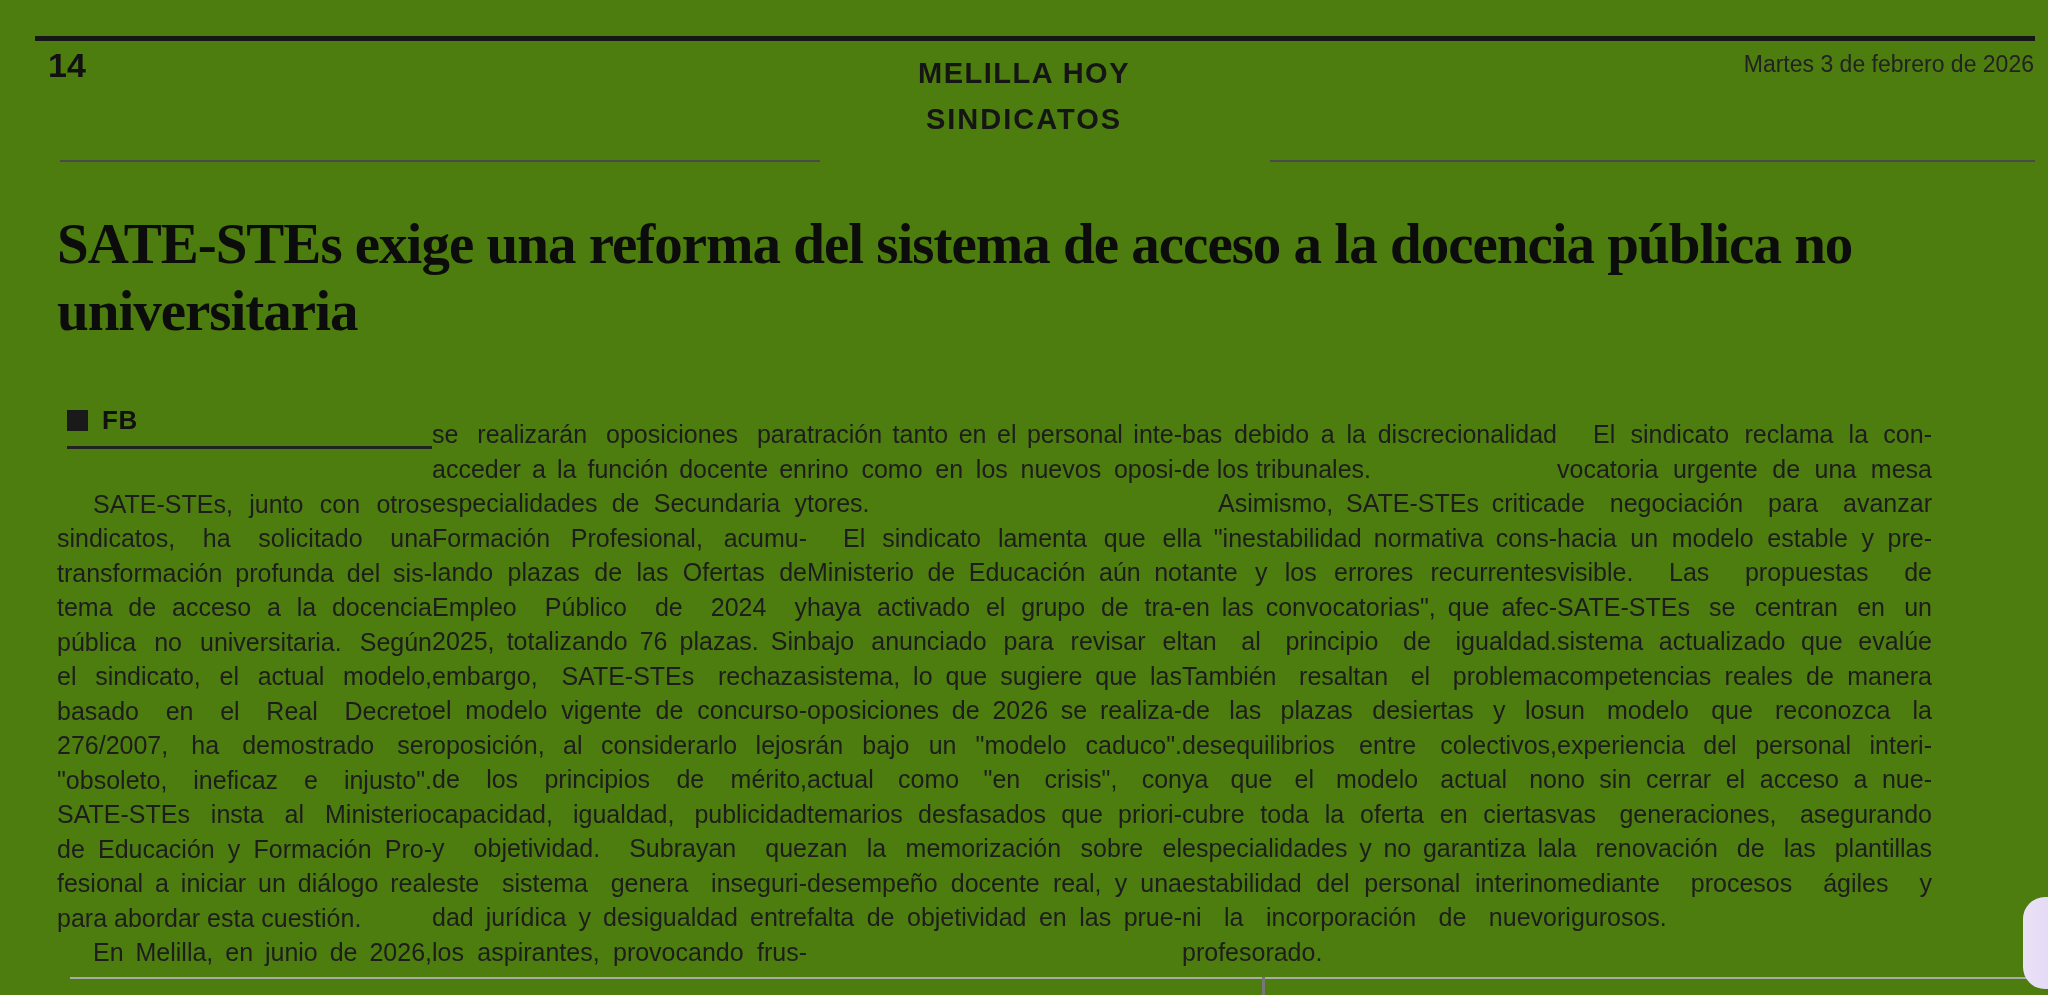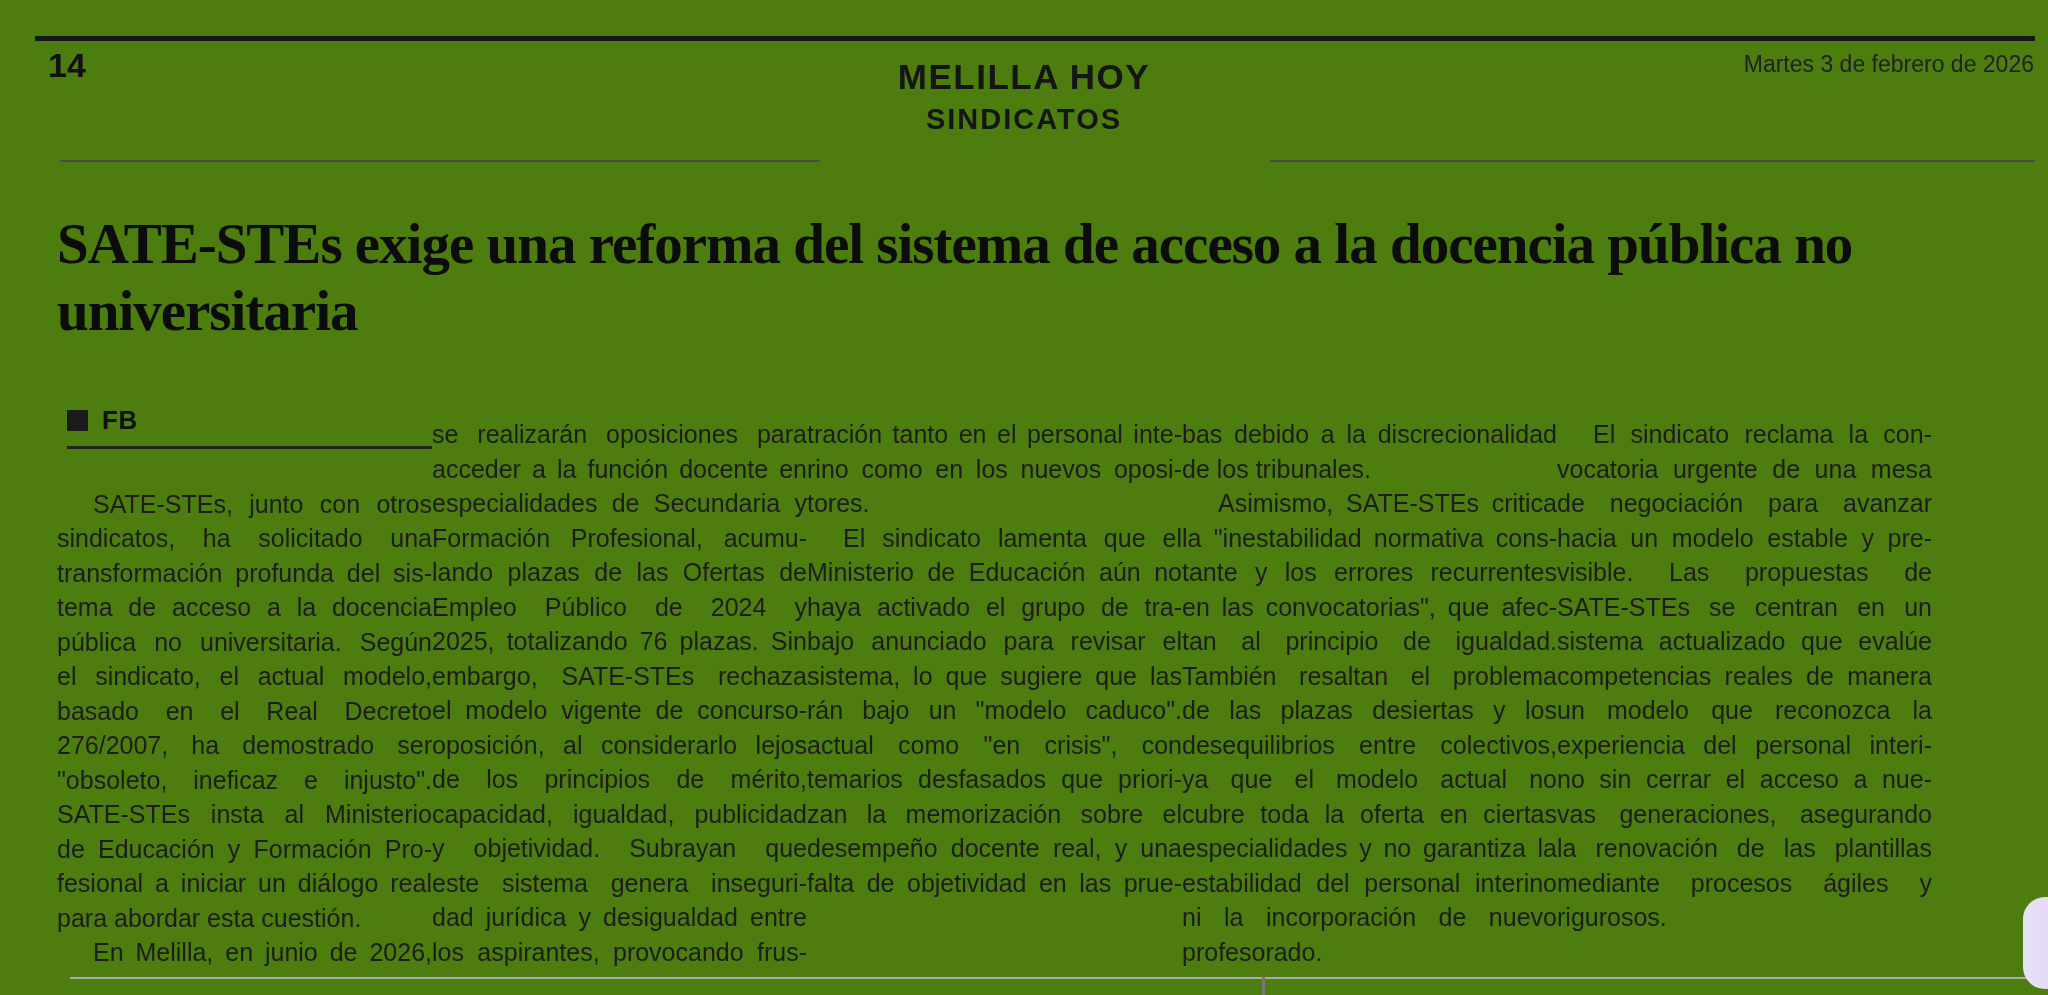--- a/index.html
+++ b/index.html
@@ -6,21 +6,21 @@
   html,body{margin:0;padding:0;background:#e9e9e9;}
   .sheet{
     position:relative;width:2048px;height:995px;background:#4d7c0f;overflow:hidden;
     font-family:"Liberation Sans","DejaVu Sans",sans-serif;color:#1b1b1b;
   }
   
   .topline{position:absolute;left:35px;right:13px;top:36px;height:5px;background:#161616;}
   .pagenum{position:absolute;left:48px;top:46px;font-size:34px;font-weight:bold;letter-spacing:0;color:#111;}
   .edate{position:absolute;right:14px;top:51px;font-size:23px;color:#222;}
   .masthead{position:absolute;left:0;right:0;top:57px;text-align:center;
-    font-size:35px;font-weight:bold;letter-spacing:1.5px;color:#151515;}
+    font-size:29px;font-weight:bold;letter-spacing:1.5px;color:#151515;}
   .section{position:absolute;left:0;right:0;top:103px;text-align:center;
     font-size:29px;font-weight:bold;letter-spacing:2px;color:#151515;}
   .srule{position:absolute;top:160px;height:2px;background:#4a4a4a;}
   .srule-left{left:60px;width:760px;}
   .srule-right{left:1270px;width:765px;}
   
   .headline{position:absolute;left:57px;top:210px;width:1960px;margin:0;
     font-family:"Liberation Serif","DejaVu Serif",serif;font-weight:bold;
     font-size:57px;line-height:67px;letter-spacing:-1px;color:#0c0c0c;}
   .hline{display:block;}
@@ -113,20 +113,21 @@
     <div class="col cont">
       <div class="lines">
           <div class="bline">tración tanto en el personal inte-</div>
           <div class="bline">rino como en los nuevos oposi-</div>
           <div class="bline pend">tores.</div>
           <div class="bline ind">El sindicato lamenta que el</div>
           <div class="bline">Ministerio de Educación aún no</div>
           <div class="bline">haya activado el grupo de tra-</div>
           <div class="bline">bajo anunciado para revisar el</div>
           <div class="bline">sistema, lo que sugiere que las</div>
+          <div class="bline">oposiciones de 2026 se realiza-</div>
           <div class="bline">rán bajo un "modelo caduco".</div>
           <div class="bline">actual como "en crisis", con</div>
           <div class="bline">temarios desfasados que priori-</div>
           <div class="bline">zan la memorización sobre el</div>
           <div class="bline">desempeño docente real, y una</div>
           <div class="bline">falta de objetividad en las prue-</div>
         </div>
     </div>
     <div class="col cont">
       <div class="lines">

